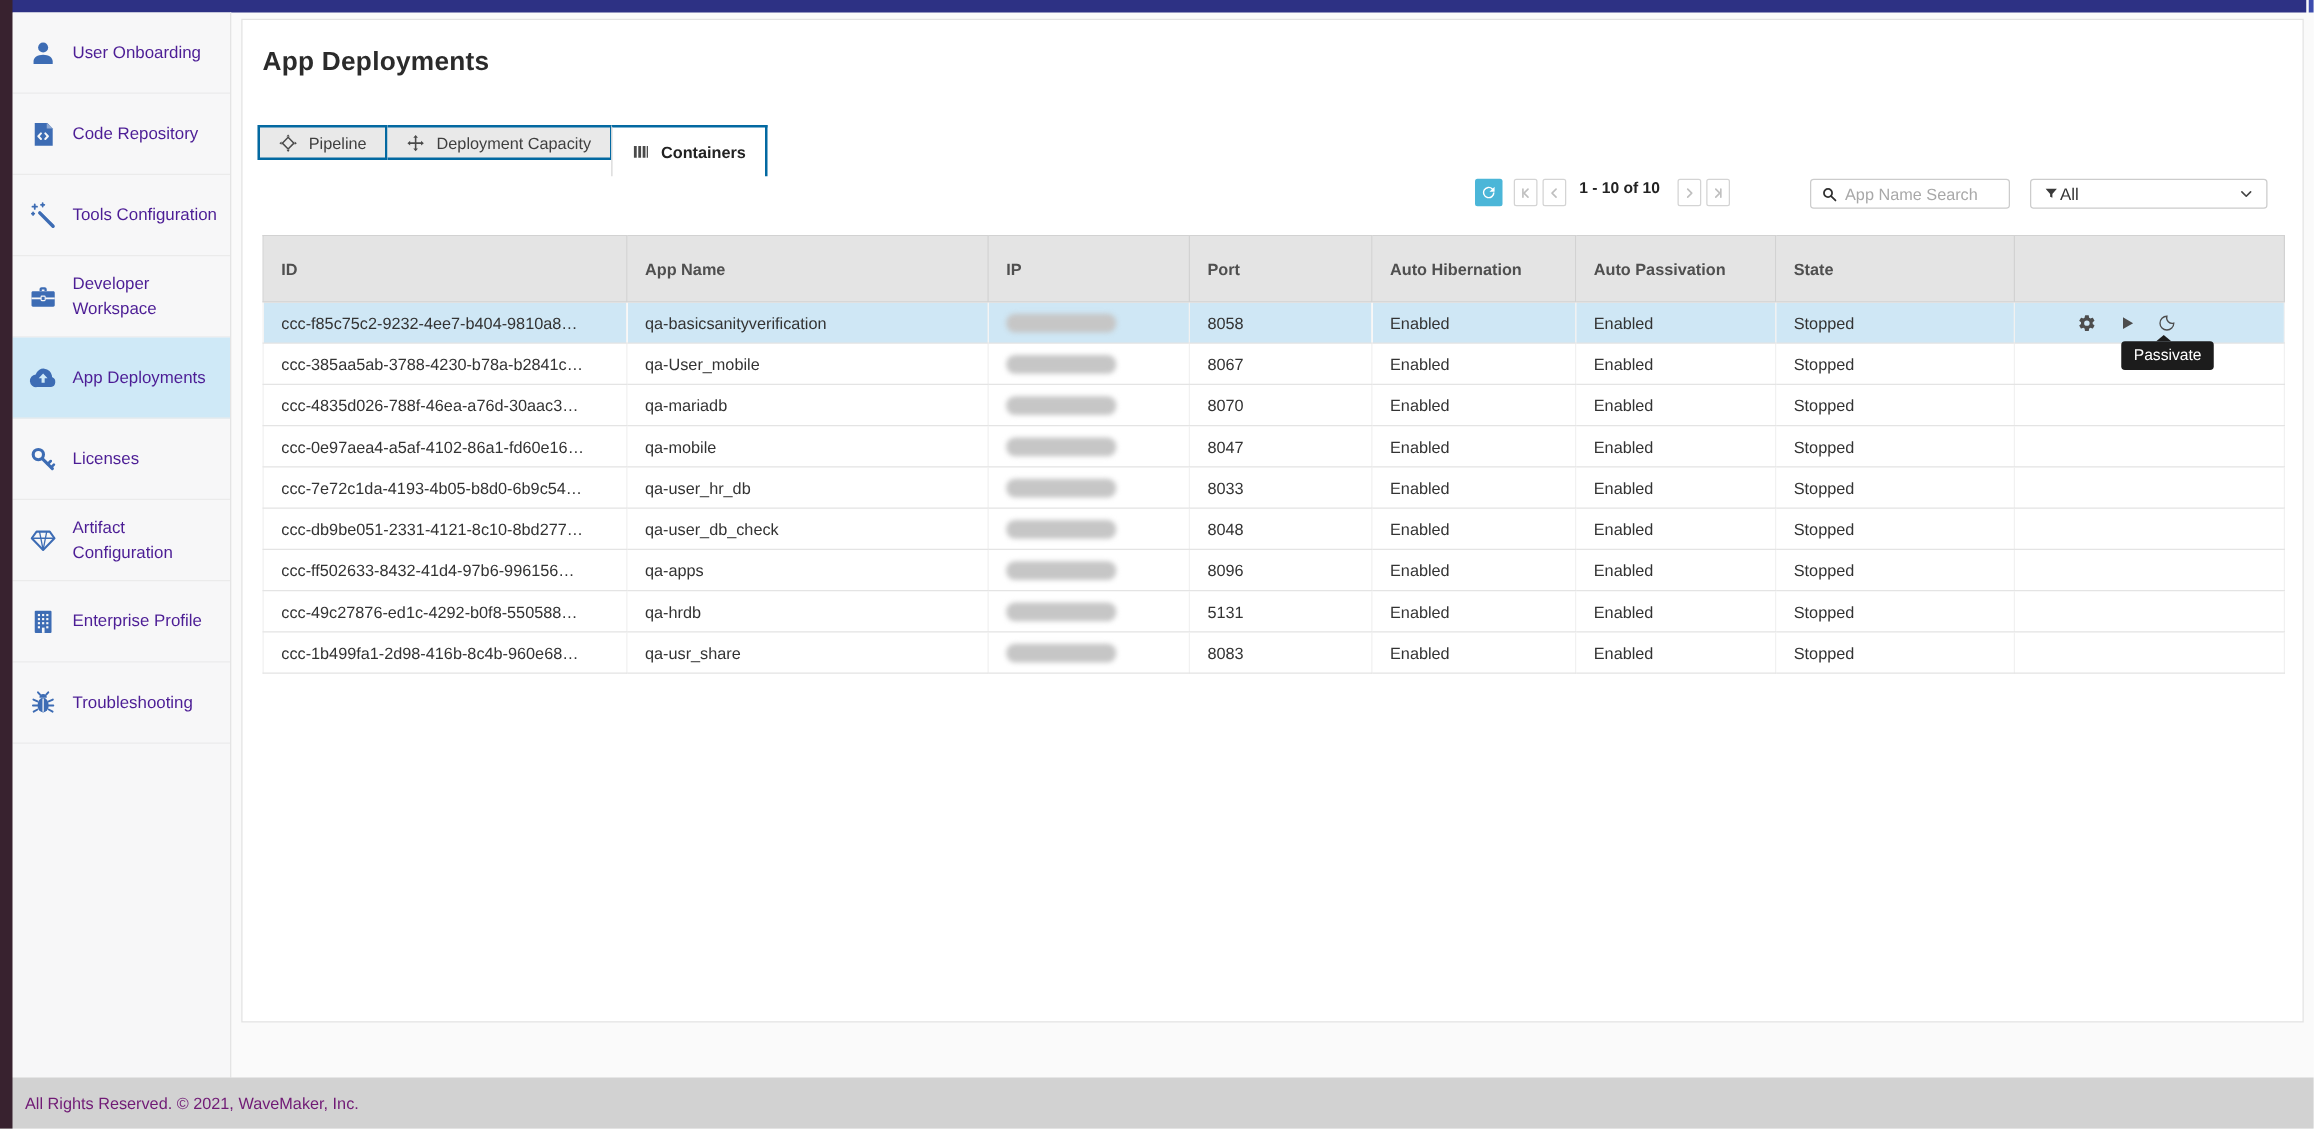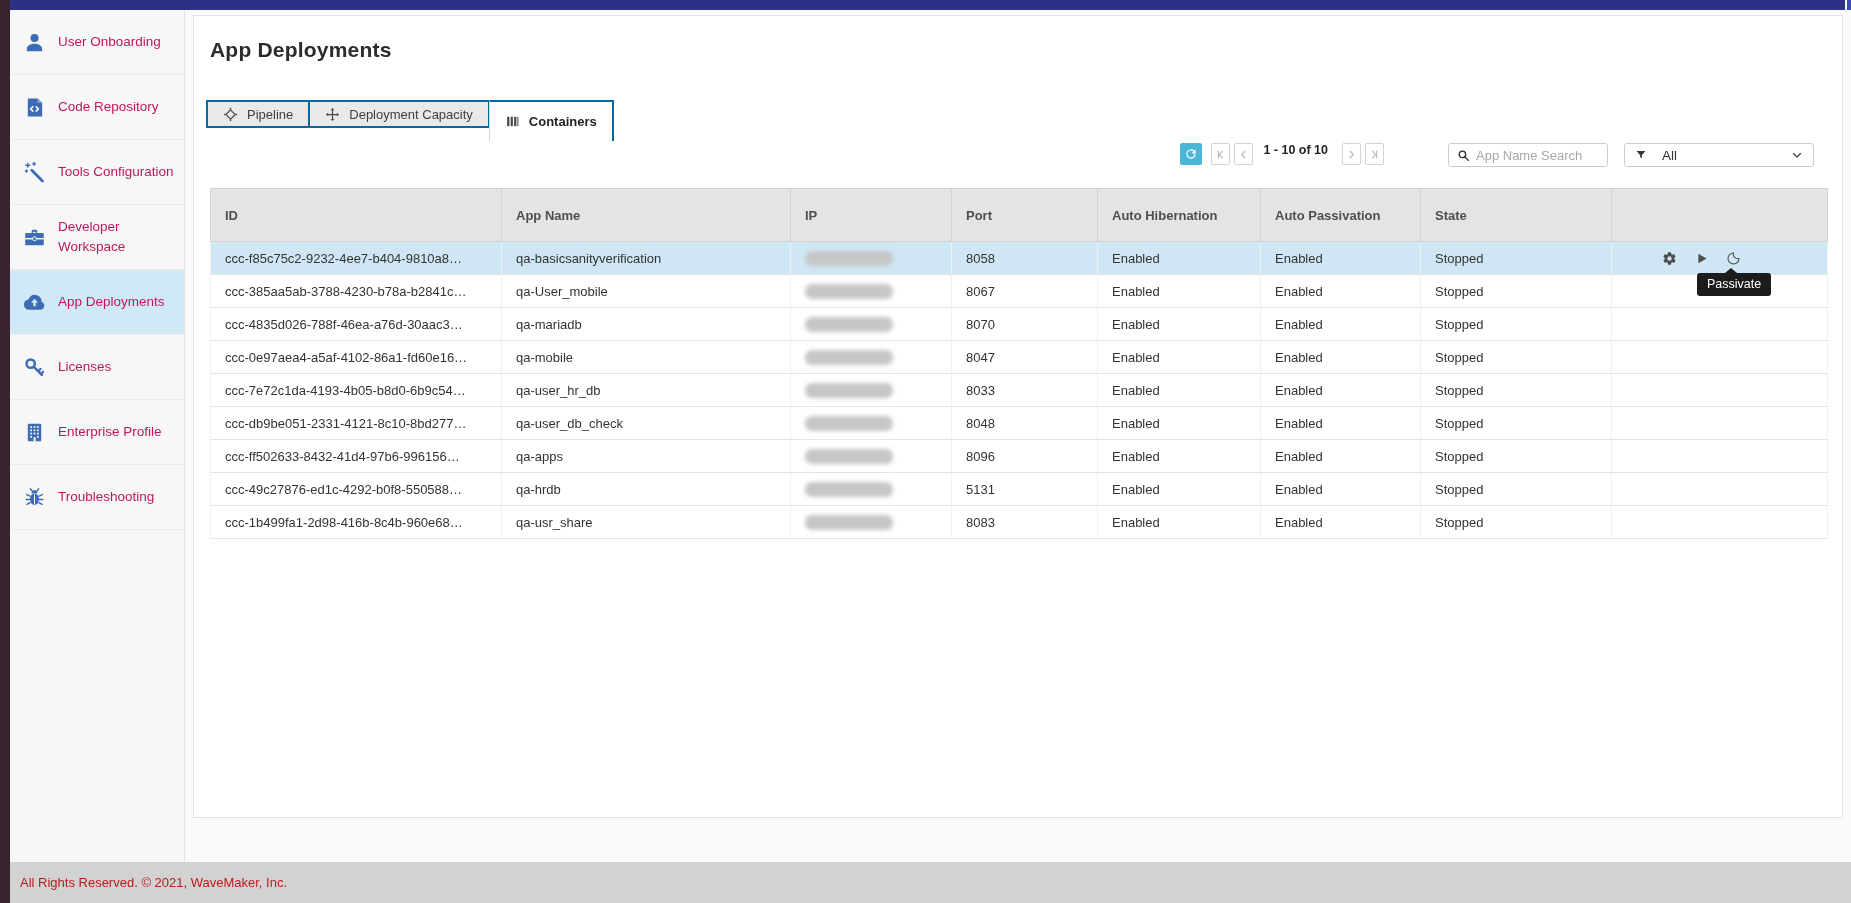--- a/index.html
+++ b/index.html
@@ -7,28 +7,28 @@
   body {
     position:relative; overflow:hidden;
     background:#fafafa;
     font-family:"Liberation Sans","DejaVu Sans",sans-serif;
     color:#333;
   }
   
   .topbar { position:absolute; left:0; top:0; width:1845px; height:10px; background:var(--topbar,#2d3184); }
   .topbar-thumb { position:absolute; left:1847px; top:0; width:4px; height:10px; background:#3c4cae; }
   .edge-strip { position:absolute; left:0; top:0; width:10px; height:903px; background:var(--edge-strip,#38222f); z-index:9; }
-  .footer { position:absolute; left:0; bottom:0; width:1851px; height:41px; background:#d2d2d2; display:flex; align-items:center; padding-left:20px; font-size:13px; color:#b91c1c; z-index:5; }
+  .footer { position:absolute; left:0; bottom:0; width:1851px; height:41px; background:#d2d2d2; display:flex; align-items:center; padding-left:20px; font-size:13px; color:#701a75; z-index:5; }
   
   .sidebar { position:absolute; left:10px; top:10px; width:175px; height:852px; background:#f7f7f8; border-right:1px solid #e4e4e4; z-index:2; }
   .side-item { display:flex; align-items:center; min-height:65px; border-bottom:1px solid #ebebeb; cursor:pointer; padding-right:8px; }
   .side-item.selected { background:var(--sidebar-selected,#cfe9f7); }
   .side-icon { width:48px; flex:0 0 48px; display:flex; align-items:center; justify-content:center; color:var(--icon-blue,#3d6cb4); }
   .side-icon svg { width:23px; height:23px; }
-  .side-label { font-size:13.5px; color:#be185d; line-height:1.45; }
+  .side-label { font-size:13.5px; color:#4c1d95; line-height:1.45; }
   
   .card { position:absolute; left:193px; top:15px; width:1650px; height:803px; background:#fff; border:1px solid #e2e2e2; z-index:1; }
   .page-title { position:absolute; left:16px; top:22px; font-size:21px; font-weight:bold; color:#2b2b2b; letter-spacing:.2px; }
   
   .tabs { position:absolute; left:12px; top:84px; display:flex; align-items:flex-start; }
   .tab { display:flex; align-items:center; gap:9px; padding:0 15px; height:28px; background:#e9e9e9; border:2px solid #0369a1; font-size:13px; color:#3f3f3f; cursor:pointer; white-space:nowrap; }
   .tab + .tab { border-left:none; }
   .tab.active { background:#fff; height:41px; font-weight:bold; color:#222; border-bottom:none; border-left:1px solid #d6d6d6; margin-left:-1px; }
   .tab-icon { display:flex; color:#4a4a4a; }
   .tab-icon svg { width:15px; height:15px; }
@@ -37,21 +37,21 @@
   .btn-refresh { width:22px; height:22px; border-radius:2px; background:var(--accent-refresh,#4bb6d8); display:flex; align-items:center; justify-content:center; cursor:pointer; border:none; }
   .btn-refresh svg { width:14px; height:14px; }
   .pg-btn { width:19px; height:22px; background:#fff; border:1px solid #d4d4d4; border-radius:2px; display:flex; align-items:center; justify-content:center; margin-left:4px; color:#bfbfbf; cursor:pointer; }
   .pg-btn:first-of-type { margin-left:9px; }
   .pg-btn svg { width:13px; height:13px; }
   .pg-range { margin:0 10px; font-size:12.5px; font-weight:bold; color:#222; white-space:nowrap; }
   .searchbox { margin-left:64px; width:160px; height:24px; border:1px solid #cccccc; border-radius:3px; background:#fff; display:flex; align-items:center; padding:0 8px; gap:6px; }
   .searchbox svg { width:13px; height:13px; flex:0 0 13px; }
   .searchbox input { border:none; outline:none; width:100%; font-size:13px; font-family:inherit; color:#c2410c; background:transparent; }
   .searchbox input::placeholder { color:#a8a8a8; }
-  .dropdown { margin-left:16px; width:190px; height:24px; border:1px solid #cccccc; border-radius:3px; background:#fff; display:flex; align-items:center; padding:0 10px; gap:15px; font-size:13.5px; color:#333; cursor:pointer; }
+  .dropdown { margin-left:16px; width:190px; height:24px; border:1px solid #cccccc; border-radius:3px; background:#fff; display:flex; align-items:center; padding:0 10px; gap:1px; font-size:13.5px; color:#333; cursor:pointer; }
   .dropdown .chev { margin-left:auto; display:flex; }
   .dropdown svg { width:12px; height:12px; }
   
   .table-wrap { position:absolute; left:16px; top:172px; width:1617px; }
   table { width:100%; border-collapse:collapse; table-layout:fixed; }
   thead th { height:53px; background:#e4e4e4; border:1px solid #d2d2d2; font-size:13px; font-weight:bold; color:#4f4f4f; text-align:left; padding-left:14px; }
   tbody td { height:33px; background:#fff; border-bottom:1px solid #e4e4e4; border-right:1px solid #f1f1f1; border-left:1px solid #f1f1f1; font-size:13px; color:#333; padding-left:14px; white-space:nowrap; overflow:hidden; }
   tbody tr.selected td { background:var(--row-selected,#cfe7f5); }
   .ip-pill { width:88px; height:15px; border-radius:7px; background:#c6c6c6; filter:blur(2px); }
   .row-actions { display:flex; align-items:center; gap:17px; padding-left:36px; color:#4d4d4d; }
@@ -134,20 +134,29 @@
     <span class="side-icon">
           <svg viewBox="0 0 24 24" fill="none" stroke="currentColor">
             <circle cx="8" cy="8" r="4.3" stroke-width="2.6"></circle>
             <path d="M11.3 11.3l8.4 8.4" stroke-width="2.6" stroke-linecap="round"></path>
             <path d="M15.9 15.9l2.5-2.5M18.7 18.7l2.3-2.3" stroke-width="2.2" stroke-linecap="round"></path>
           </svg>
         </span>
     <span class="side-label">Licenses</span>
   </div>
 
+  <div class="side-item">
+    <span class="side-icon">
+          <svg viewBox="0 0 24 24" fill="none" stroke="currentColor" stroke-width="1.7" stroke-linejoin="round">
+            <path d="M6.5 4.5h11l4 5.5-9.5 9.8L2.5 10z"></path>
+            <path d="M2.5 10h19M9 4.5l3 15.3M15 4.5l-3 15.3" stroke-width="1.1"></path>
+          </svg>
+        </span>
+    <span class="side-label">Artifact Configuration</span>
+  </div>
 
   <div class="side-item">
     <span class="side-icon">
           <svg viewBox="0 0 24 24" fill="currentColor">
             <rect x="5" y="2.8" width="14" height="18.4" rx=".8"></rect>
             <g fill="#f7f7f8">
               <rect x="7.6" y="5.4" width="1.8" height="1.8"></rect>
               <rect x="11.1" y="5.4" width="1.8" height="1.8"></rect>
               <rect x="14.6" y="5.4" width="1.8" height="1.8"></rect>
               <rect x="7.6" y="8.8" width="1.8" height="1.8"></rect>

